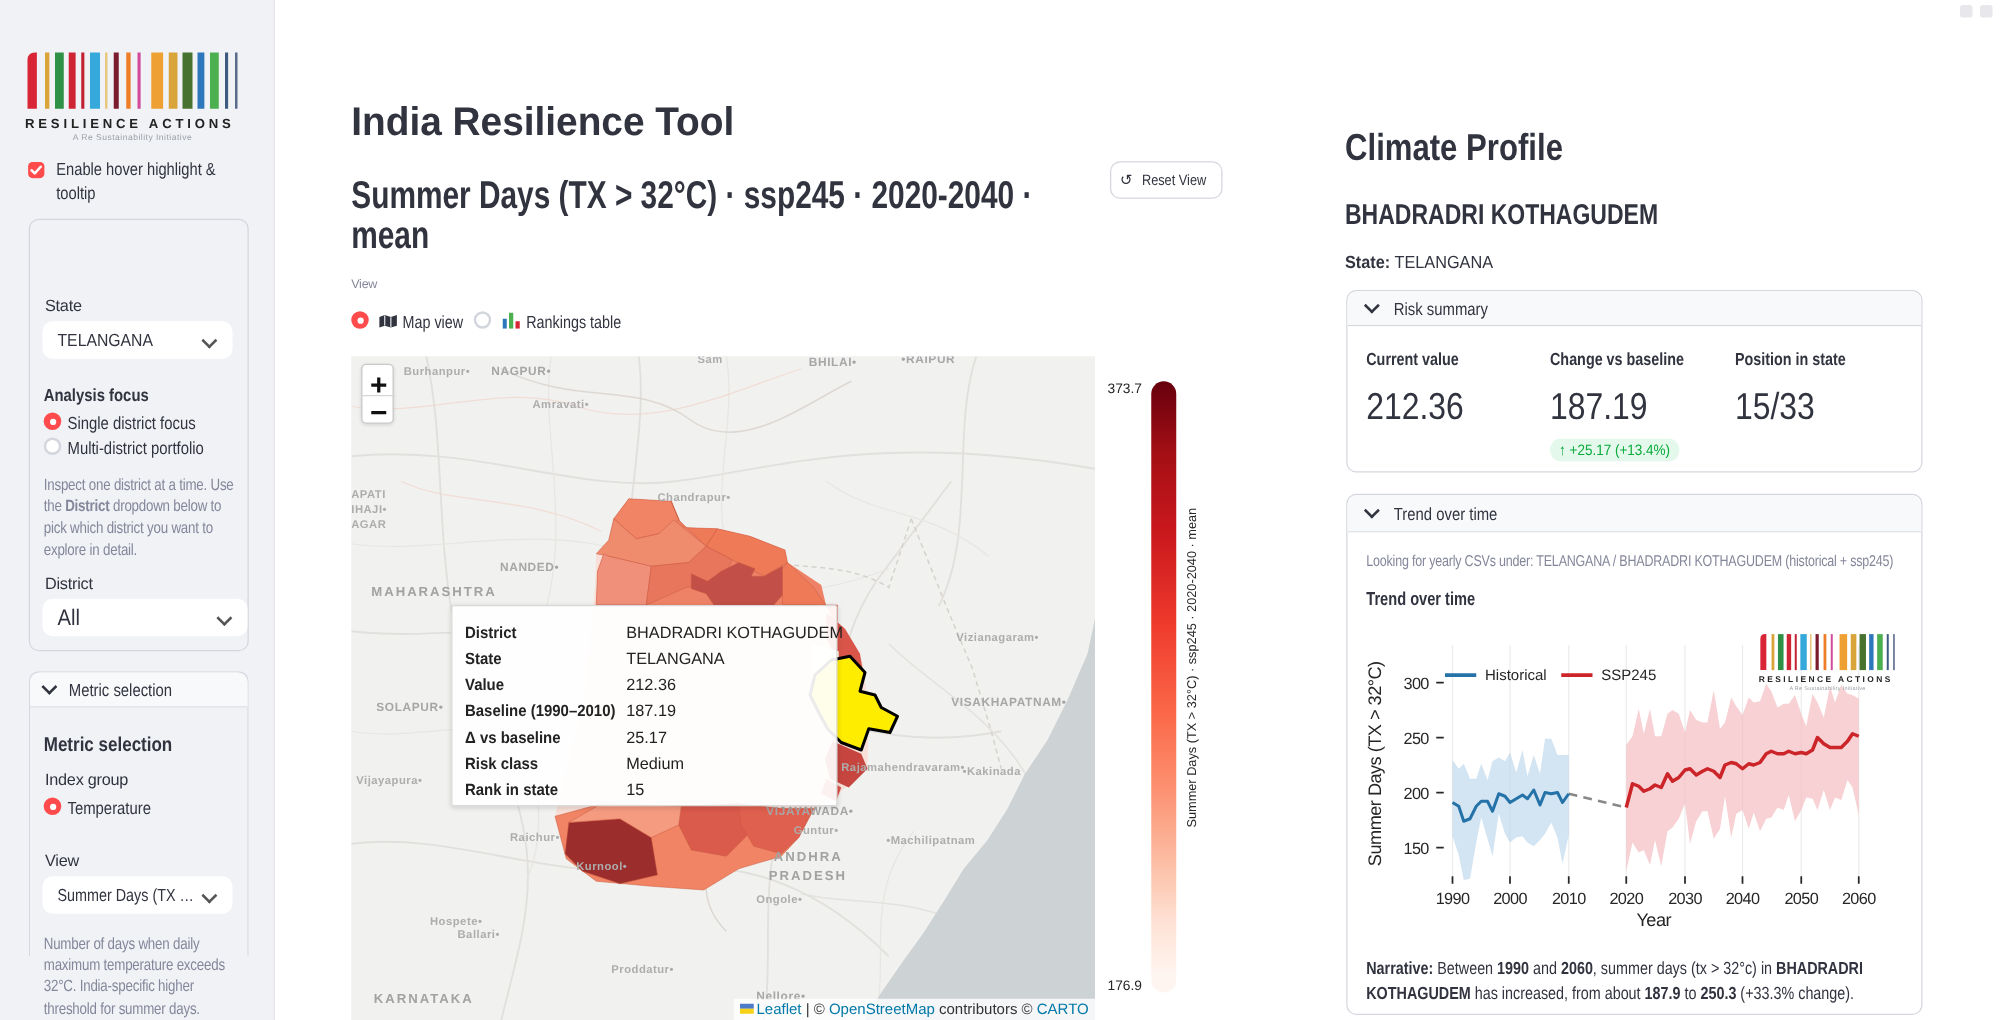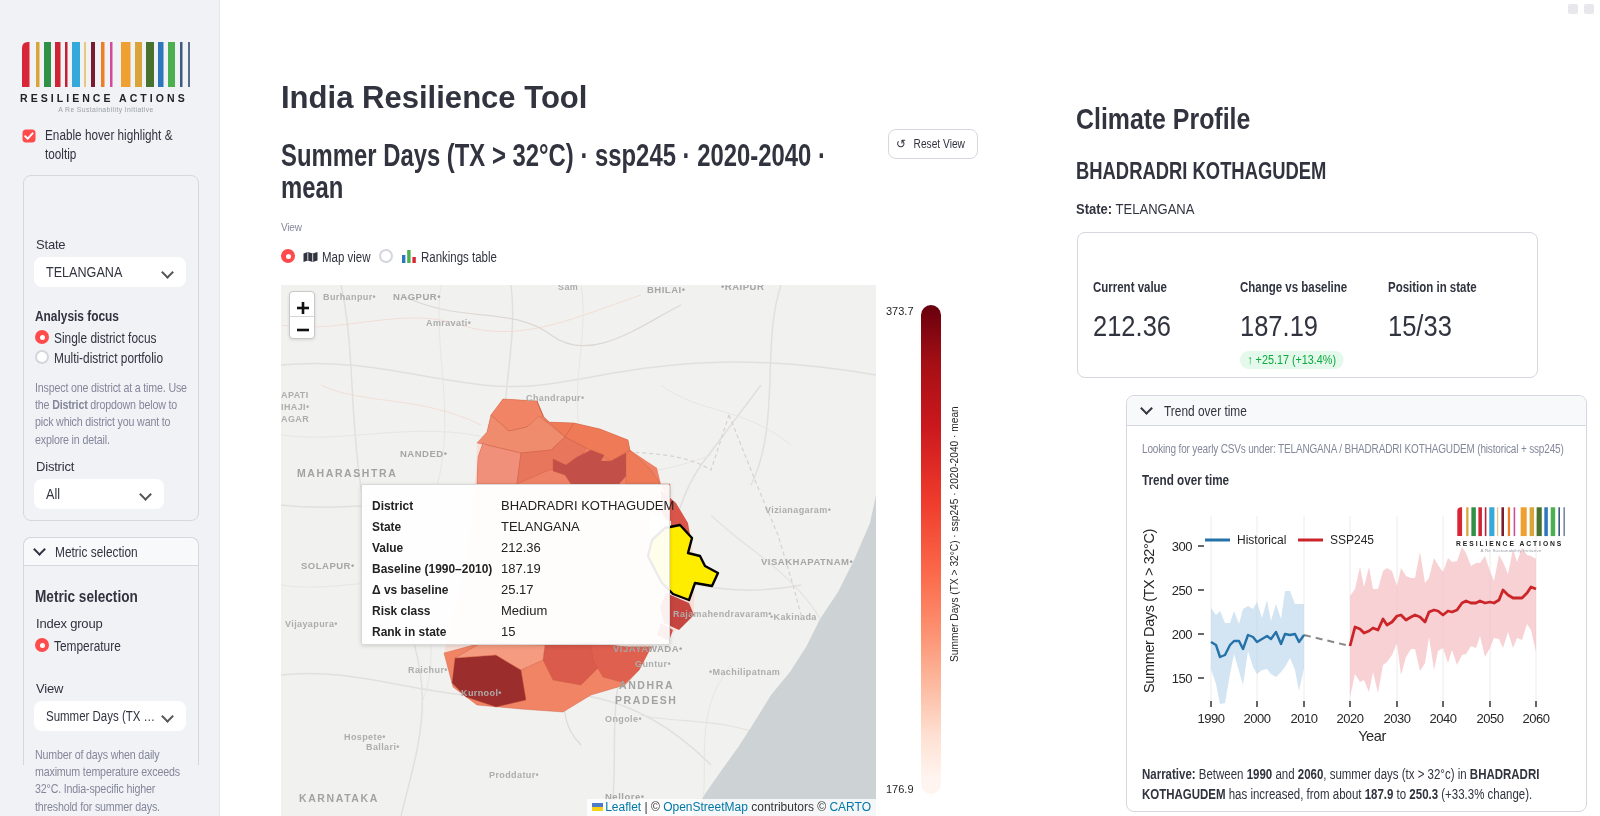--- a/index.html
+++ b/index.html
@@ -60,21 +60,21 @@
     <div class="lbl" style="left:12px;top:61px">State</div>
     <div class="sel" style="left:10px;top:81px;width:152px;height:30px;padding-left:12px;font-size:14px">
         <span style="transform:scaleX(0.9);transform-origin:0 0;white-space:nowrap">TELANGANA</span>
       <span class="chev" style="position:absolute;right:14px;top:11px;border-color:#555"></span>
     </div>
     <div class="abs" style="left:11px;top:132px;font-size:14px;font-weight:bold;white-space:nowrap;transform:scaleX(0.85);transform-origin:0 0">Analysis focus</div>
     <div class="abs" style="left:11px;top:154px"><span class="radio on"></span><span style="position:absolute;left:19px;top:0px;font-size:14px;white-space:nowrap;transform:scaleX(0.85);transform-origin:0 0">Single district focus</span></div>
     <div class="abs" style="left:11px;top:174px"><span class="radio off"></span><span style="position:absolute;left:19px;top:0px;font-size:14px;white-space:nowrap;transform:scaleX(0.85);transform-origin:0 0">Multi-district portfolio</span></div>
     <div class="abs cap" style="left:11px;top:203px;font-size:13px;line-height:17.2px;white-space:nowrap;transform:scaleX(0.82);transform-origin:0 0">Inspect one district at a time. Use<br>the <b>District</b> dropdown below to<br>pick which district you want to<br>explore in detail.</div>
     <div class="lbl" style="left:12px;top:283px">District</div>
-    <div class="sel" style="left:10px;top:303px;width:130px;height:30px;padding-left:12px;font-size:14px">
+    <div class="sel" style="left:10px;top:303px;width:164px;height:30px;padding-left:12px;font-size:18px">
         <span style="transform:scaleX(0.9);transform-origin:0 0;white-space:nowrap">All</span>
       <span class="chev" style="position:absolute;right:14px;top:11px;border-color:#555"></span>
     </div>
   </div>
 
   <div class="expander" style="left:23px;top:537px;width:176px;height:228px;border-bottom:none;border-radius:8px 8px 0 0">
     <div class="exp-head" style="height:28px;padding-left:11px">
       <span class="chev" style="margin-top:-4px"></span>
       <span style="margin-left:11px;font-size:14px;white-space:nowrap;transform:scaleX(0.85);transform-origin:0 50%">Metric selection</span>
     </div>
@@ -244,30 +244,34 @@
   <div class="abs" style="left:886px;top:305px;font-size:11px;color:#262626">373.7</div>
   <div class="abs" style="left:886px;top:783px;font-size:11px;color:#262626">176.9</div>
   <div class="abs" style="left:949px;top:662px;font-size:10.2px;color:#262626;transform:rotate(-90deg);transform-origin:0 0;white-space:nowrap">Summer Days (TX &gt; 32°C) · ssp245 · 2020-2040 · mean</div>
 </div>
 <div id="right">
   <div class="abs" style="left:1076px;top:102px;font-size:30px;font-weight:bold;transform:scaleX(0.83);transform-origin:0 0;white-space:nowrap">Climate Profile</div>
   <div class="abs" style="left:1076px;top:158px;font-size:23px;font-weight:bold;transform:scaleX(0.80);transform-origin:0 0;white-space:nowrap">BHADRADRI KOTHAGUDEM</div>
   <div class="abs" style="left:1076px;top:201px;font-size:14px;transform:scaleX(0.93);transform-origin:0 0;white-space:nowrap"><b>State:</b> TELANGANA</div>
 
   <div class="expander" style="left:1077px;top:232px;width:461px;height:146px;background:#fff">
+    <div class="exp-head" style="height:28px;padding-left:15px">
+      <span class="chev" style="margin-top:-4px"></span>
+      <span style="margin-left:13px;font-size:14px;white-space:nowrap;transform:scaleX(0.85);transform-origin:0 50%">Risk summary</span>
+    </div>
     <div class="abs" style="left:15px;top:46px;font-size:14px;font-weight:bold;transform:scaleX(0.82);transform-origin:0 0;white-space:nowrap">Current value</div>
     <div class="abs" style="left:162px;top:46px;font-size:14px;font-weight:bold;transform:scaleX(0.82);transform-origin:0 0;white-space:nowrap">Change vs baseline</div>
     <div class="abs" style="left:310px;top:46px;font-size:14px;font-weight:bold;transform:scaleX(0.82);transform-origin:0 0;white-space:nowrap">Position in state</div>
     <div class="abs" style="left:15px;top:76px;font-size:30px;transform:scaleX(0.85);transform-origin:0 0">212.36</div>
     <div class="abs" style="left:162px;top:76px;font-size:30px;transform:scaleX(0.85);transform-origin:0 0">187.19</div>
     <div class="abs" style="left:310px;top:76px;font-size:30px;transform:scaleX(0.85);transform-origin:0 0">15/33</div>
     <div class="abs" style="left:162px;top:118px;height:18px;background:#e4f8ec;border-radius:9px;padding:0 8px;font-size:12px;line-height:18px;color:#09ab3b;white-space:nowrap;transform:scaleX(0.9);transform-origin:0 0">↑ +25.17 (+13.4%)</div>
   </div>
 
-  <div class="expander" style="left:1126px;top:395px;width:461px;height:417px;background:#fff">
+  <div class="expander" style="left:1077px;top:395px;width:461px;height:417px;background:#fff">
     <div class="exp-head" style="height:30px;padding-left:15px">
       <span class="chev" style="margin-top:-4px"></span>
       <span style="margin-left:13px;font-size:14px;white-space:nowrap;transform:scaleX(0.85);transform-origin:0 50%">Trend over time</span>
     </div>
     <div class="abs cap" style="left:15px;top:46px;font-size:12.5px;white-space:nowrap;transform:scaleX(0.80);transform-origin:0 0">Looking for yearly CSVs under: TELANGANA / BHADRADRI KOTHAGUDEM (historical + ssp245)</div>
     <div class="abs" style="left:15px;top:75px;font-size:15px;font-weight:bold;white-space:nowrap;transform:scaleX(0.78);transform-origin:0 0">Trend over time</div>
     <svg class="abs" style="left:13px;top:103px" width="435" height="255" viewBox="0 0 435 255">
       <g id="chartg" transform="translate(-1090,-498)">
 
         <g stroke="#ececec" stroke-width="1">

